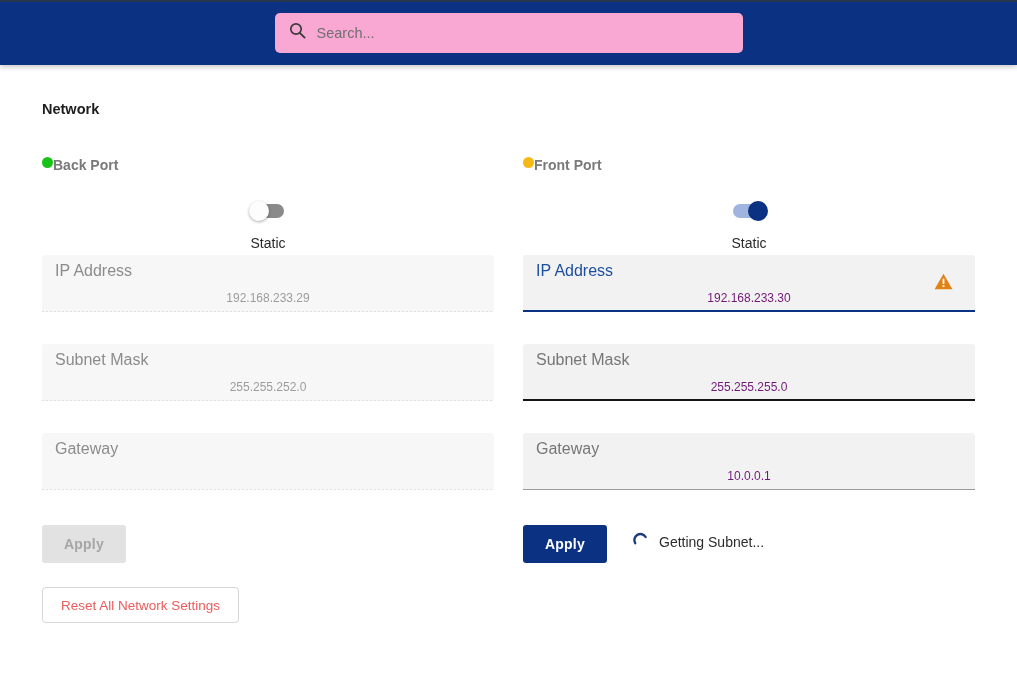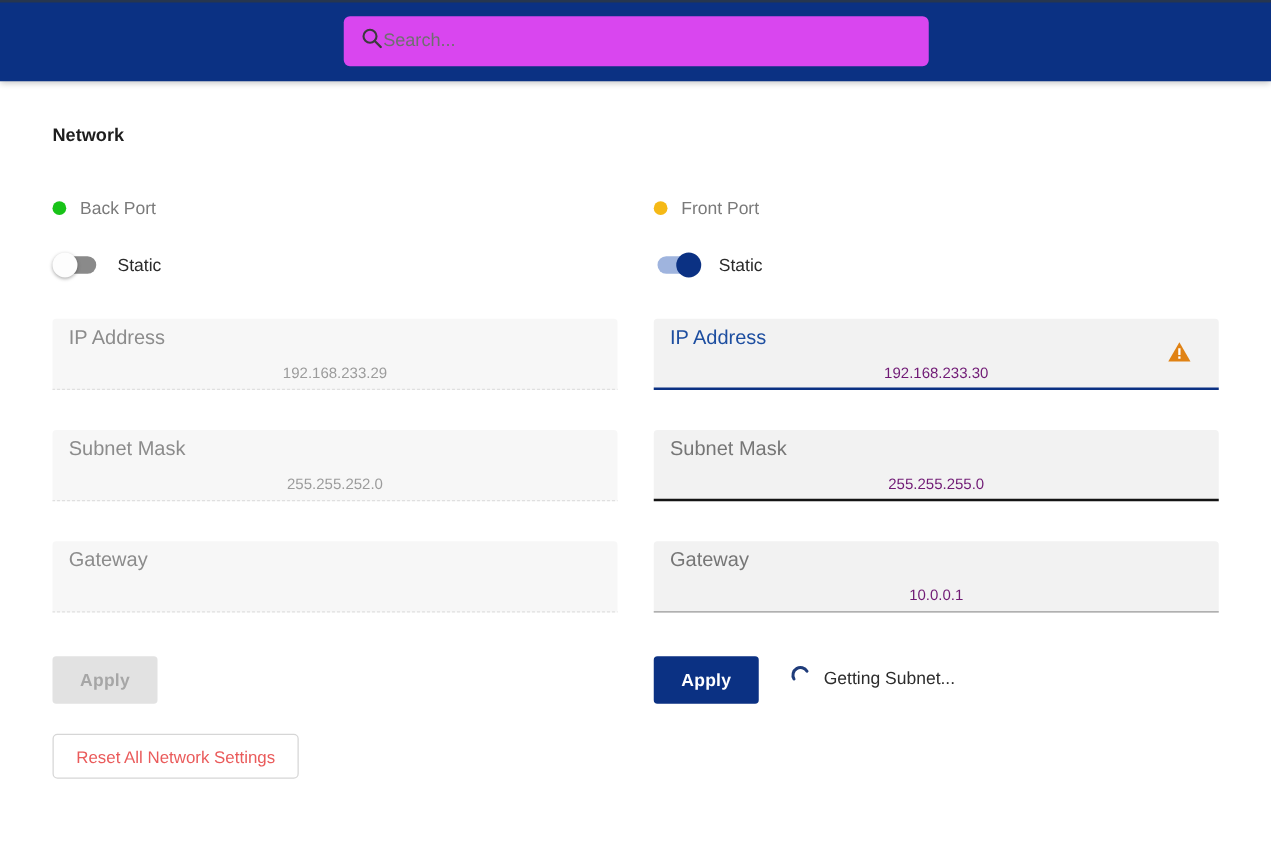--- a/index.html
+++ b/index.html
@@ -27,26 +27,26 @@
     content: "";
     position: absolute;
     top: 0; left: 0; right: 0;
     height: 2px;
     background: #27364f;
   }
 
   .search-box {
     width: 468px;
     height: 40px;
-    background: #d946ef;
+    background: #f9a8d4;
     border-radius: 5px;
     display: flex;
     align-items: center;
     padding: 0 14px;
-    gap: 1px;
+    gap: 11px;
   }
   .search-icon { flex: 0 0 auto; display: block; }
   .search-input {
     border: none;
     outline: none;
     flex: 1 1 auto;
     font-family: "Liberation Sans", sans-serif;
     font-size: 14.5px;
     color: #222;
     background: transparent;
@@ -66,41 +66,42 @@
   .columns {
     display: flex;
     margin-top: 40px;
   }
   .col { width: 468px; }
   .col + .col { margin-left: 29px; }
 
   
   .port-row {
     display: flex;
-    align-items: center;
-    gap: 11px;
+    align-items: flex-start;
     height: 18px;
+    font-weight: bold;
   }
   .status-dot {
     width: 11px; height: 11px;
     border-radius: 50%;
     flex: 0 0 auto;
   }
   .port-label {
     font-size: 14px;
     color: #7a7a7a;
   }
 
   
   .toggle-row {
     display: flex;
     align-items: center;
     gap: 14px;
     margin-top: 26px;
     height: 22px;
+    flex-direction: column;
   }
   .toggle {
     position: relative;
     width: 38px; height: 20px;
     flex: 0 0 auto;
     cursor: pointer;
   }
   .toggle .track {
     position: absolute;
     left: 3px; top: 3px;

